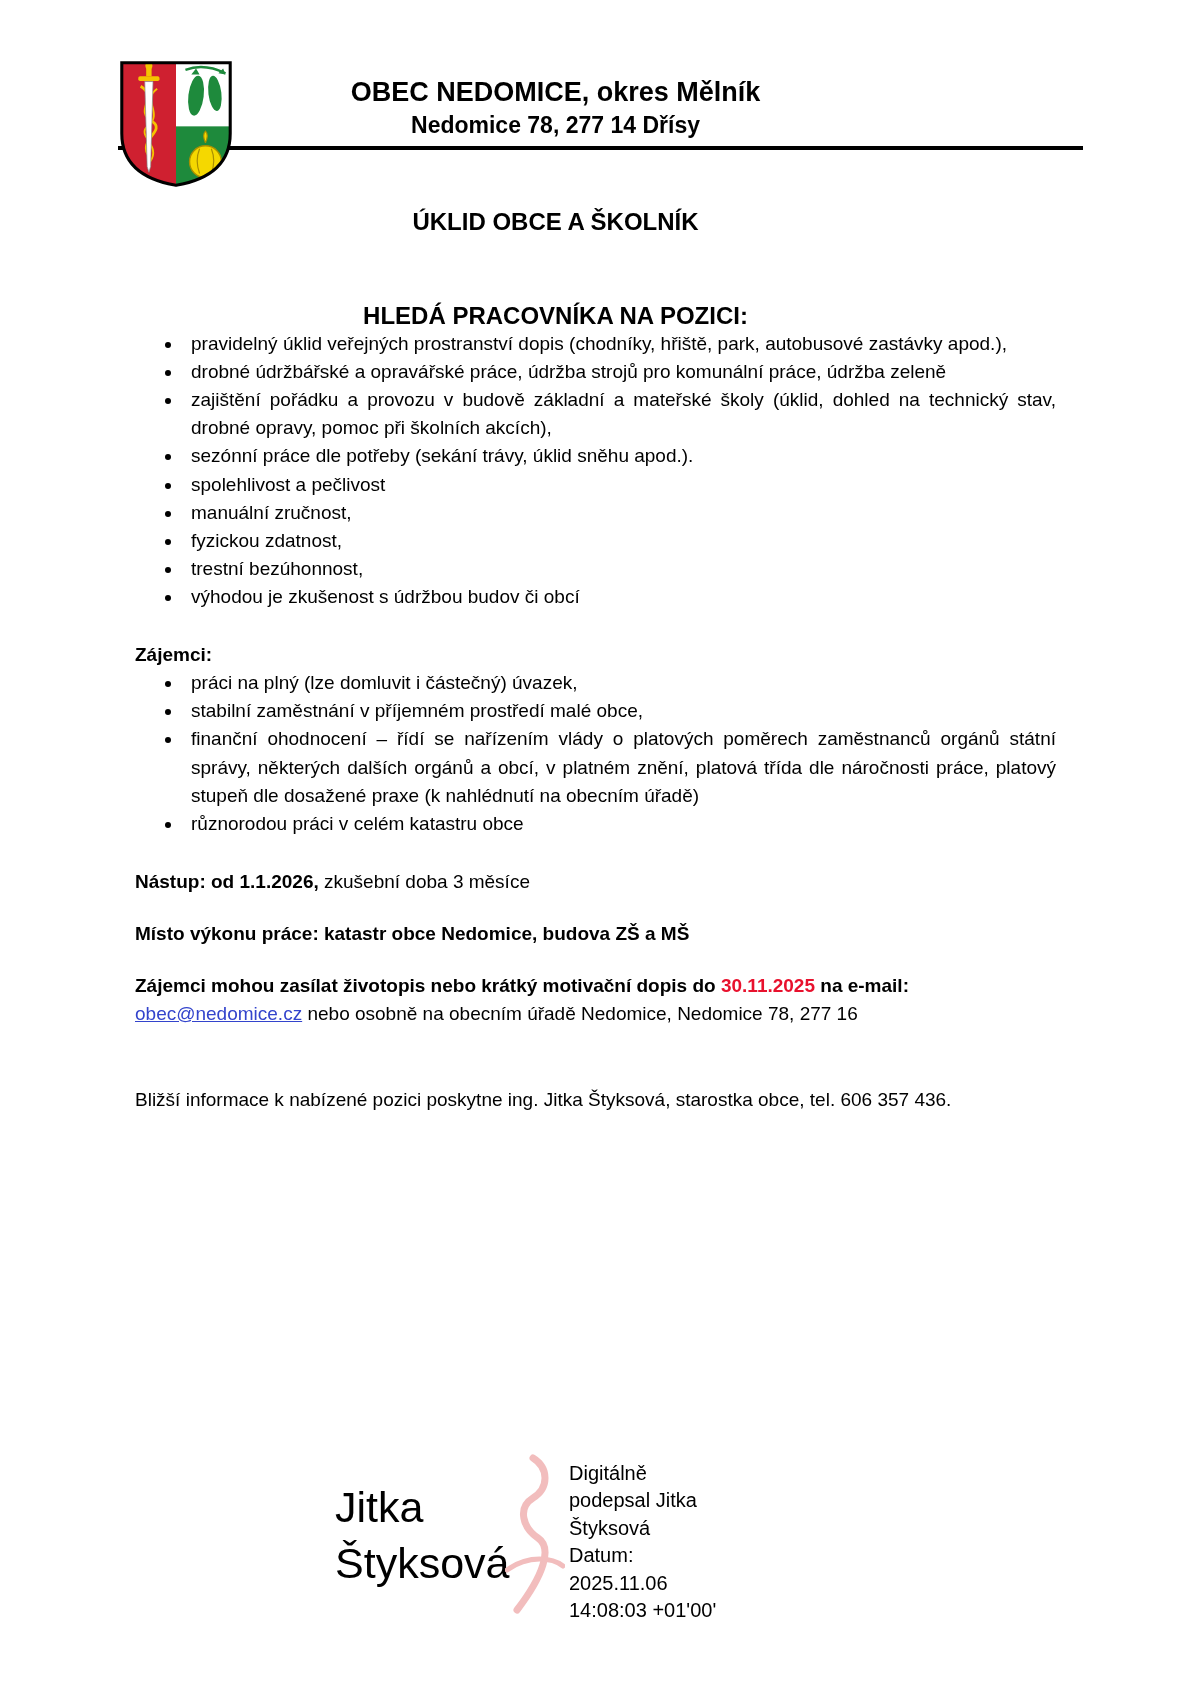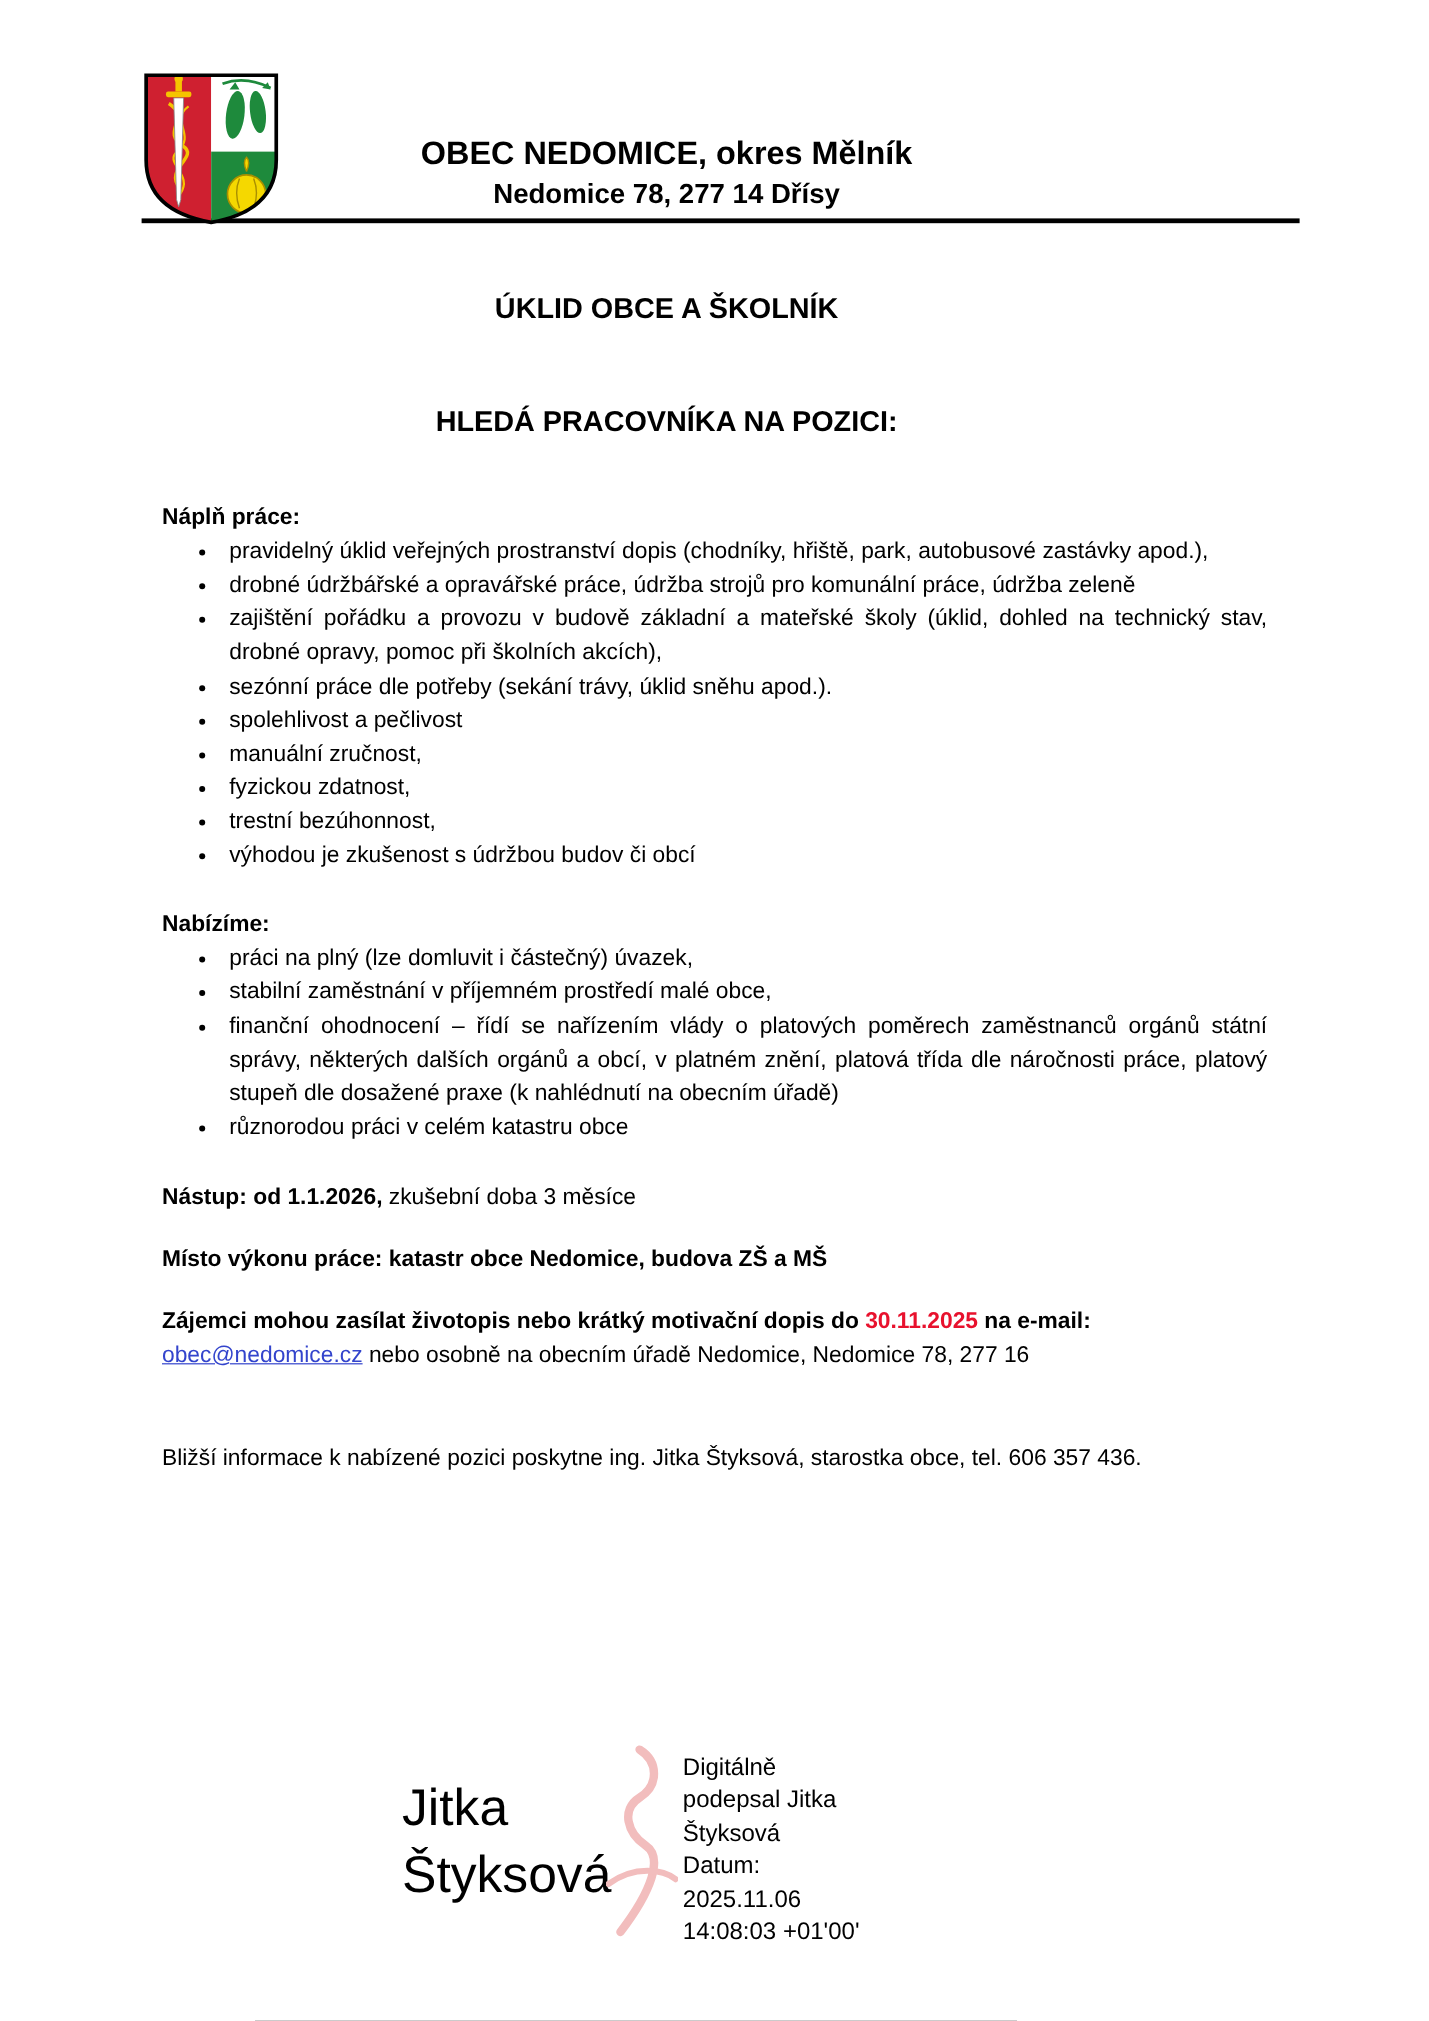--- a/index.html
+++ b/index.html
@@ -6,21 +6,21 @@
   .page {
     position:relative;
     width:1191px; height:1684px;
     margin:0 auto;
     background:#ffffff;
     color:#000;
     font-family:"Liberation Sans", sans-serif;
     overflow:hidden;
   }
   
-  .header { position:relative; padding-top:112px; }
+  .header { position:relative; padding-top:76px; }
   .crest { position:absolute; left:116px; top:58px; width:120px; height:132px; }
   .header-text { text-align:center; padding-right:80px; line-height:1.22; }
   .org-line     { font-size:27px; font-weight:bold; }
   .address-line { font-size:23px; font-weight:bold; margin-top:2px; }
   .contact-line { font-size:19px; font-weight:bold; margin-top:3px; }
   .contact-line .u { text-decoration:underline; }
   .rule { height:4px; background:#000; margin:7px 108px 0 118px; }
   
   .doc-title { text-align:center; font-weight:bold; font-size:24px; padding-right:80px; }
   .title-1 { margin-top:66px; }
@@ -86,37 +86,36 @@
     </div>
     <div class="rule"></div>
   </div>
 
   <div class="doc-title title-2">ÚKLID OBCE A ŠKOLNÍK</div>
   <div class="doc-title title-1">HLEDÁ PRACOVNÍKA NA POZICI:</div>
 
   <div class="content">
 
 
-    <div class="section-heading sec-napln">Náplň práce:</div>
     <ul class="bullets">
       <li>pravidelný úklid veřejných prostranství dopis (chodníky, hřiště, park, autobusové zastávky apod.),</li>
       <li>drobné údržbářské a opravářské práce, údržba strojů pro komunální práce, údržba zeleně</li>
       <li>zajištění pořádku a provozu v budově základní a mateřské školy (úklid, dohled na technický stav, drobné opravy, pomoc při školních akcích),</li>
       <li>sezónní práce dle potřeby (sekání trávy, úklid sněhu apod.).</li>
     </ul>
 
     <ul class="bullets">
       <li>spolehlivost a pečlivost</li>
       <li>manuální zručnost,</li>
       <li>fyzickou zdatnost,</li>
       <li>trestní bezúhonnost,</li>
       <li>výhodou je zkušenost s údržbou budov či obcí</li>
     </ul>
 
-    <div class="section-heading">Nabízíme:</div>
+    <div class="section-heading">Zájemci:</div>
     <ul class="bullets">
       <li>práci na plný (lze domluvit i částečný) úvazek,</li>
       <li>stabilní zaměstnání v příjemném prostředí malé obce,</li>
       <li>finanční ohodnocení – řídí se nařízením vlády o platových poměrech zaměstnanců orgánů státní správy, některých dalších orgánů a obcí, v platném znění, platová třída dle náročnosti práce, platový stupeň dle dosažené praxe (k nahlédnutí na obecním úřadě)</li>
       <li>různorodou práci v celém katastru obce</li>
     </ul>
 
     <p class="para para-nastup"><span class="b">Nástup: od 1.1.2026,</span><span> zkušební doba 3 měsíce</span></p>
 
     <p class="para b">Místo výkonu práce: katastr obce Nedomice, budova ZŠ a MŠ</p>

